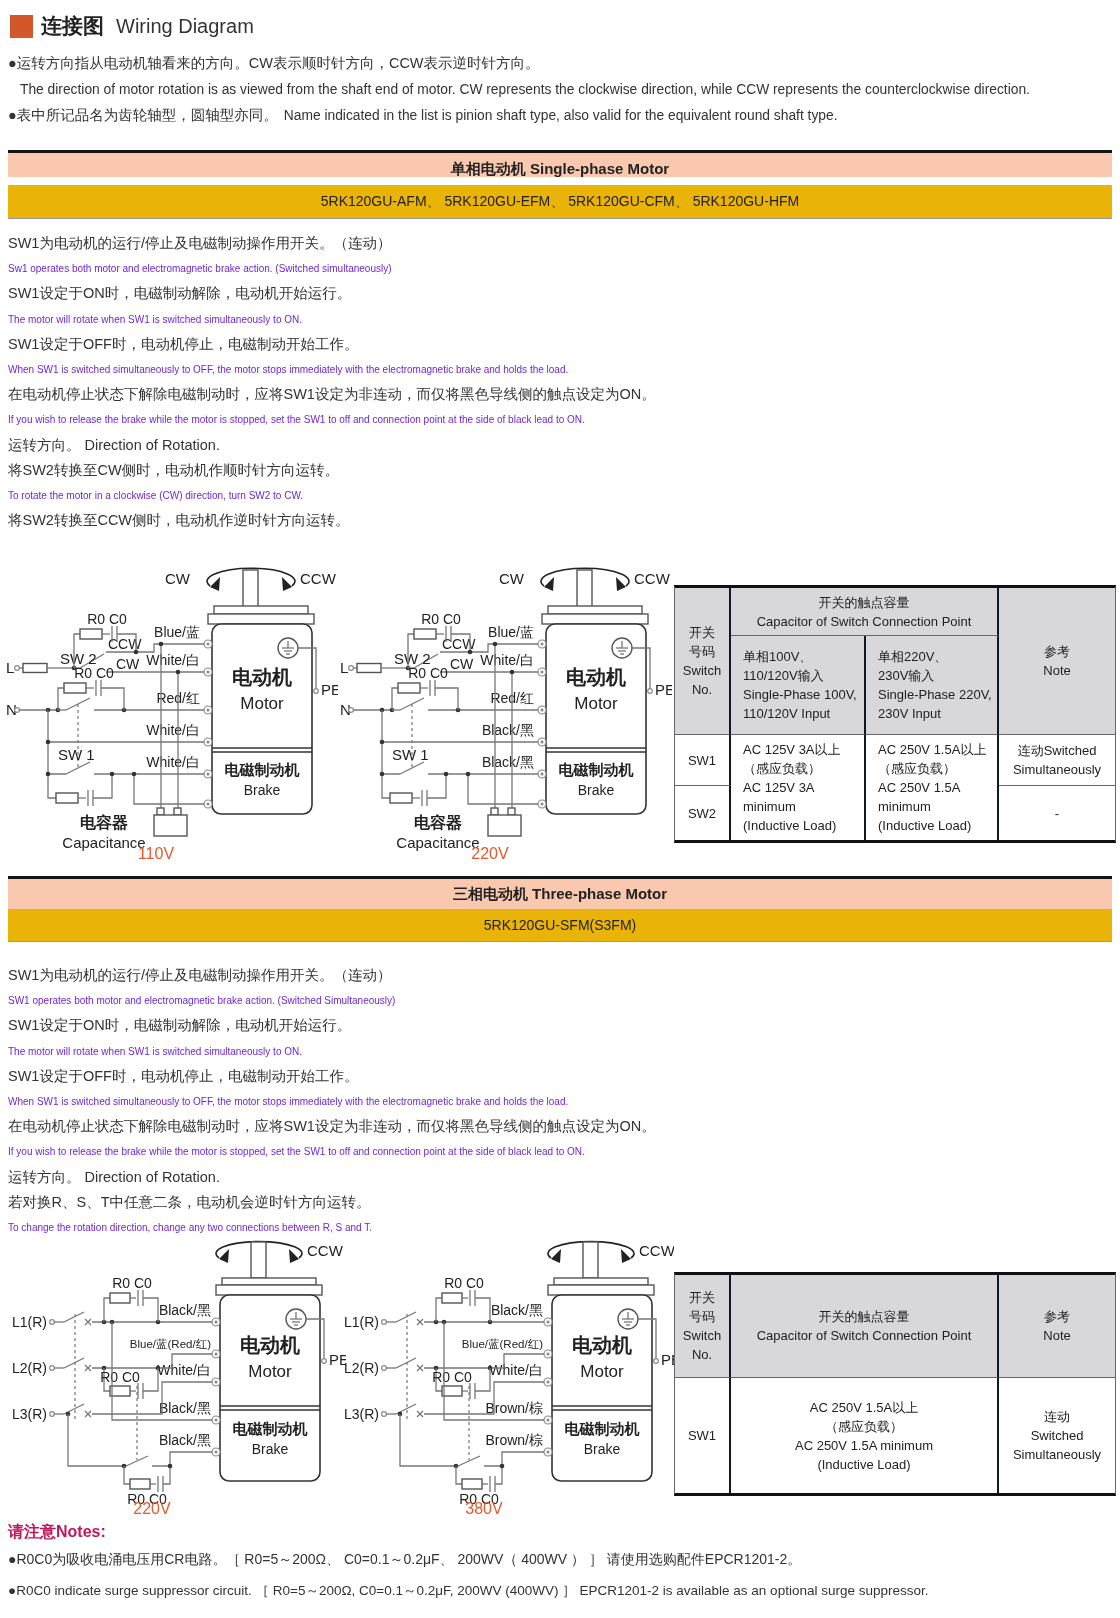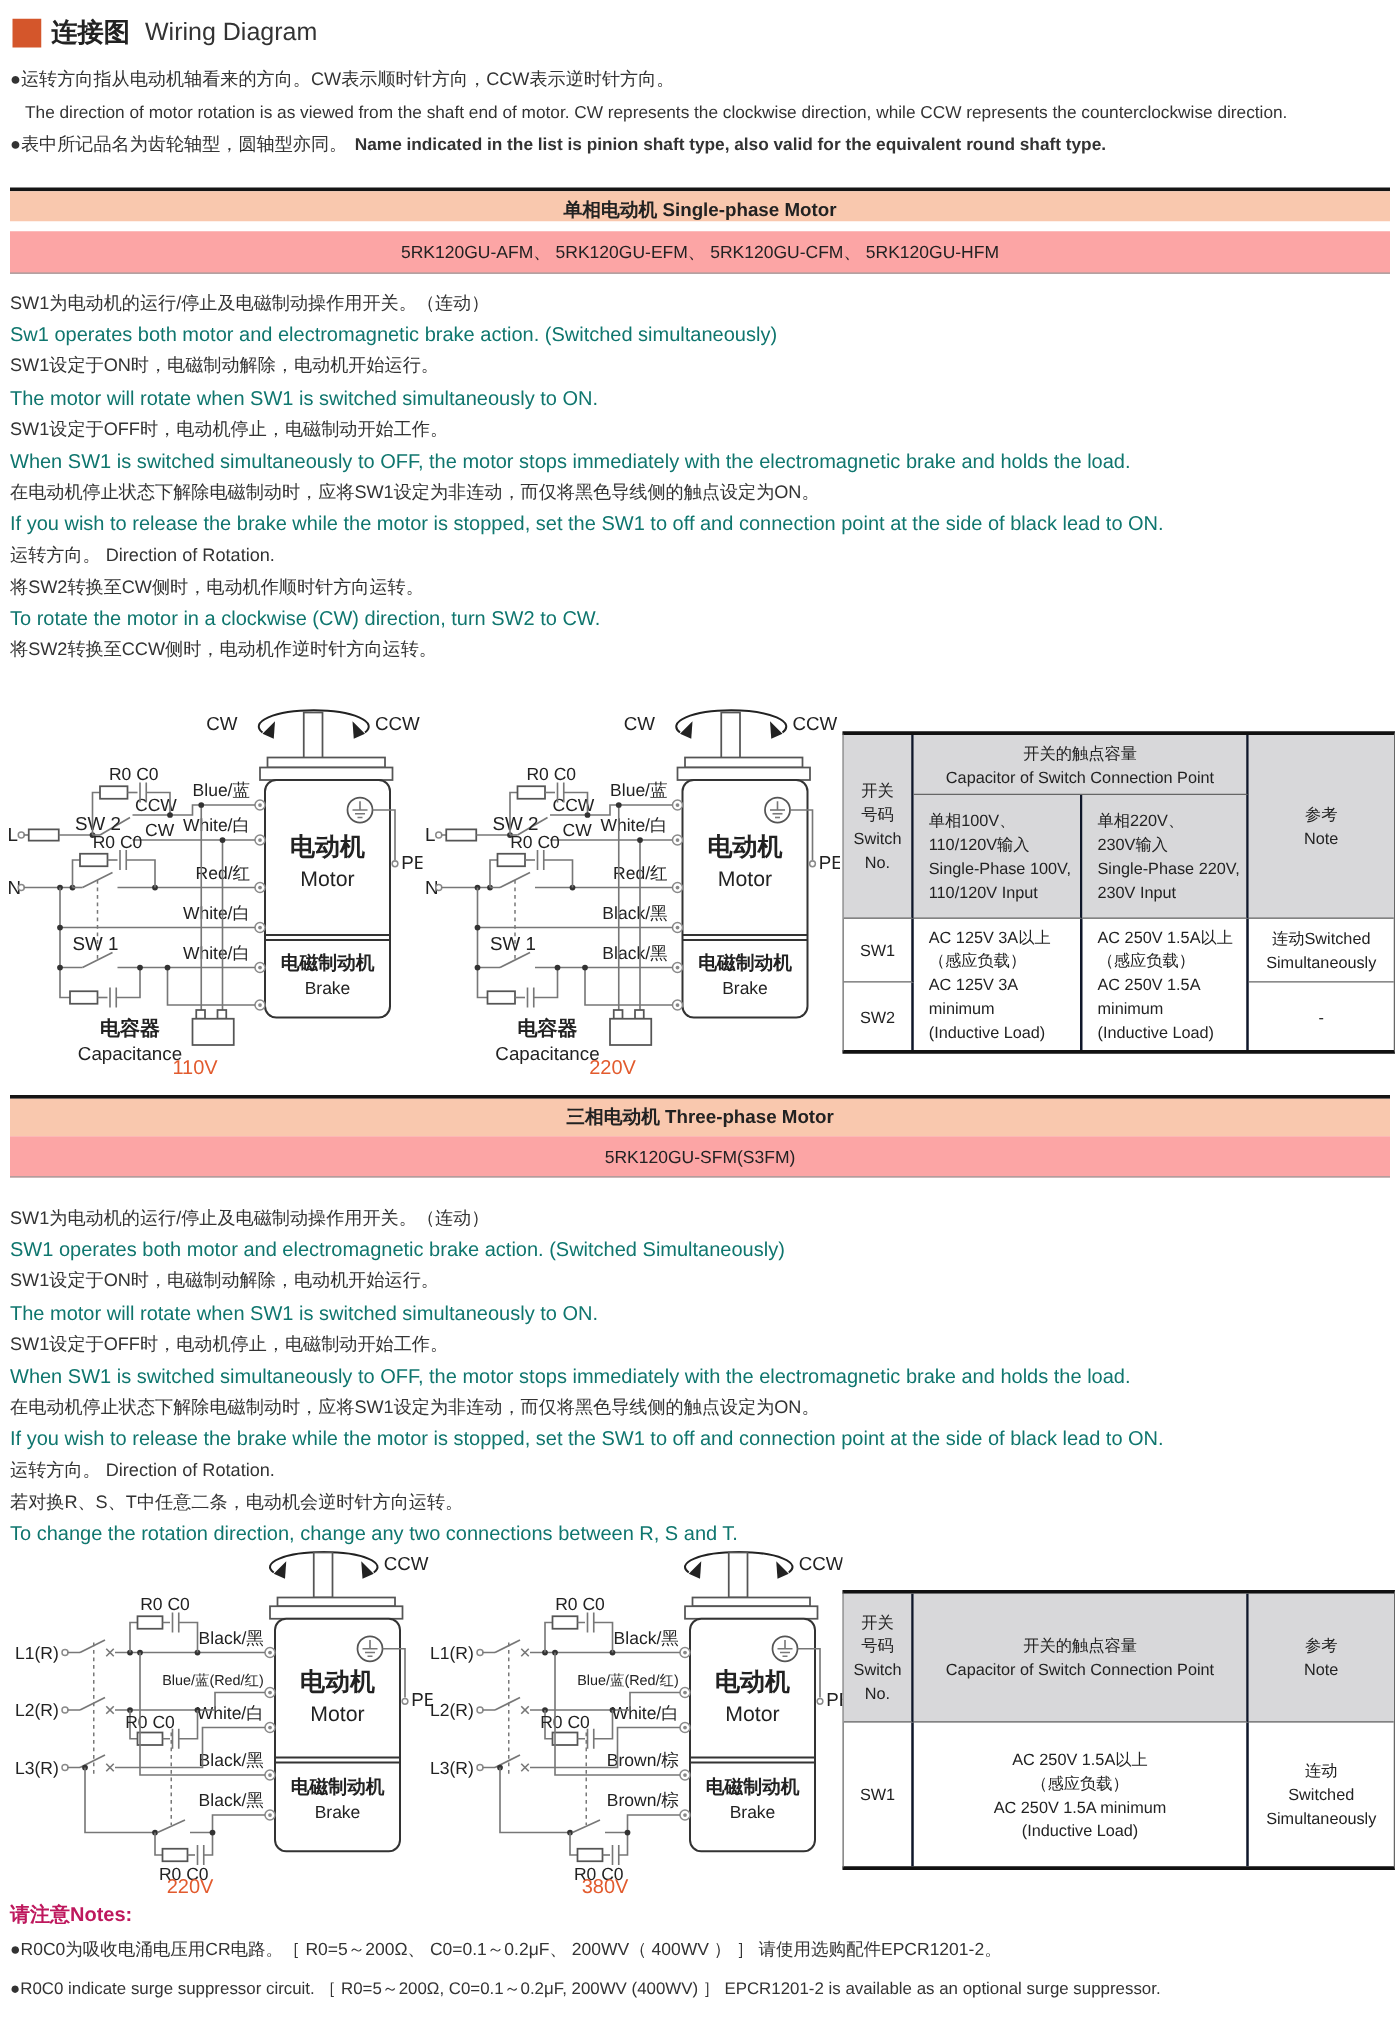--- a/index.html
+++ b/index.html
@@ -11,26 +11,26 @@
   .title-sq{width:23px;height:23px;background:#d4562b;}
   .title-zh{font-size:21px;font-weight:bold;color:#222;}
   .title-en{font-size:20px;color:#333;margin-left:4px;}
   
   .intro{left:8px;top:54px;width:1104px;font-size:14.5px;color:#333;}
   .intro .en{font-size:13.8px;padding-left:12px;}
   .intro div{margin-bottom:9px;}
   
   .bar-black{left:8px;width:1104px;height:3px;background:#151515;}
   .bar-peach{left:8px;width:1104px;background:#f9c8ae;text-align:center;font-size:15px;color:#222;}
-  .bar-gray{left:8px;width:1104px;background:#fca5a5;border-bottom:1px solid #9a9a9a;text-align:center;font-size:14px;color:#222;}
+  .bar-gray{left:8px;width:1104px;background:#eab308;border-bottom:1px solid #9a9a9a;text-align:center;font-size:14px;color:#222;}
   
   .para{left:8px;width:1108px;}
   .para div{height:25.2px;line-height:25.2px;white-space:nowrap;}
   .para .zh{font-size:14.5px;color:#333;}
-  .para .en{font-size:16px;color:#0f766e;}
+  .para .en{font-size:10px;color:#6d28d9;}
   
   .tbl{background:#fff;border-top:3px solid #111;border-bottom:3px solid #111;border-left:1px solid #666;border-right:1px solid #666;}
   .cell{position:absolute;box-sizing:border-box;font-size:13px;color:#222;line-height:19px;}
   .cell.hd{background:#d8d8da;}
   .cell.ctr{display:flex;align-items:center;justify-content:center;text-align:center;}
   .pre{white-space:pre-line;}
   .br{border-right:2px solid #0f172a;}
   .bb{border-bottom:1px solid #666;}
   .cell.lft{display:flex;align-items:center;text-align:left;padding-left:12px;}
   
@@ -58,21 +58,21 @@
 
   <div class="abs title-row">
     <div class="title-sq"></div>
     <span class="title-zh">连接图</span>
     <span class="title-en">Wiring Diagram</span>
   </div>
 
   <div class="abs intro">
     <div>●运转方向指从电动机轴看来的方向。CW表示顺时针方向，CCW表示逆时针方向。</div>
     <div class="en">The direction of motor rotation is as viewed from the shaft end of motor. CW represents the clockwise direction, while CCW represents the counterclockwise direction.</div>
-    <div><span>●表中所记品名为齿轮轴型，圆轴型亦同。</span> <span class="en" style="padding-left:2px;font-size:13.8px;font-weight:bold;">Name indicated in the list is pinion shaft type, also valid for the equivalent round shaft type.</span></div>
+    <div><span>●表中所记品名为齿轮轴型，圆轴型亦同。</span> <span class="en" style="padding-left:2px;font-size:13.8px;">Name indicated in the list is pinion shaft type, also valid for the equivalent round shaft type.</span></div>
   </div>
 
   <div class="abs bar-black" style="top:150px;"></div>
   <div class="abs bar-peach" style="top:153px;height:24px;line-height:32px;"><span class="cnb">单相电动机 Single-phase Motor</span></div>
   <div class="abs bar-gray" style="top:185px;height:33px;line-height:33px;"><span>5RK120GU-AFM、 5RK120GU-EFM、 5RK120GU-CFM、 5RK120GU-HFM</span></div>
 
   <div class="abs para" style="top:231px;">
     <div class="zh">SW1为电动机的运行/停止及电磁制动操作用开关。（连动）</div>
     <div class="en">Sw1 operates both motor and electromagnetic brake action. (Switched simultaneously)</div>
     <div class="zh">SW1设定于ON时，电磁制动解除，电动机开始运行。</div>

